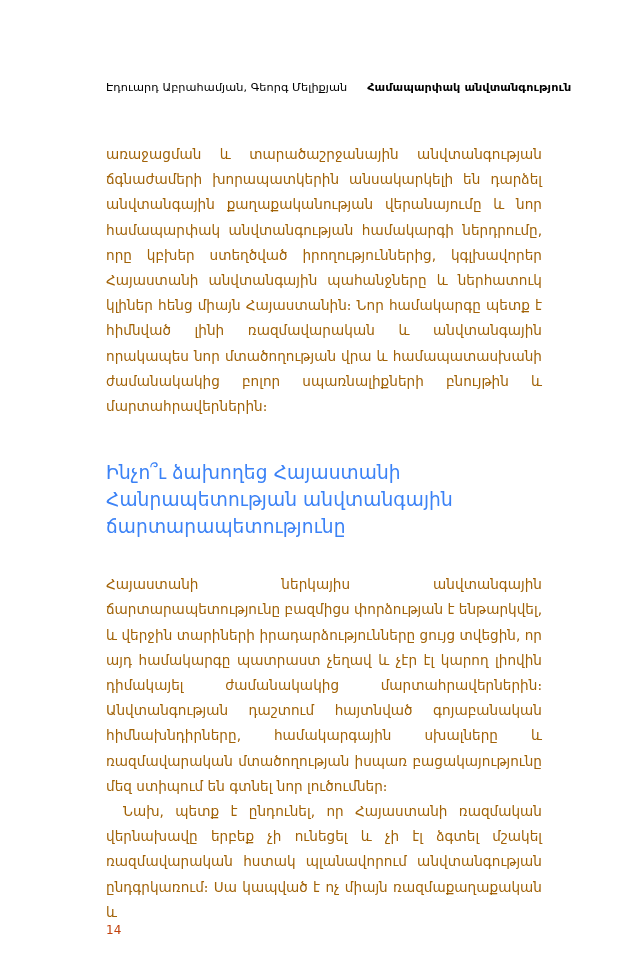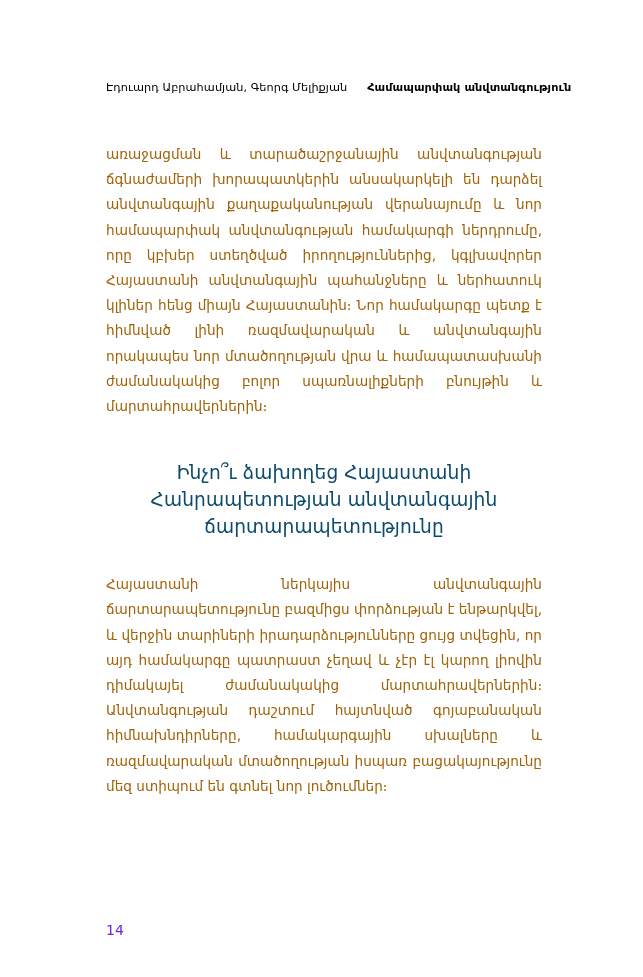--- a/index.html
+++ b/index.html
@@ -62,33 +62,32 @@
     hyphens: manual;
   }
   p.body-text.indented {
     text-indent: 17px;
   }
   h2.section-heading {
     margin: 0;
     font-size: 18.6px;
     line-height: 27px;
     font-weight: normal;
-    color: #0c4a6e;
+    color: #3b82f6;
     letter-spacing: 0.1px;
-    text-align: center;
   }
   .spacer-before-heading { height: 40px; }
   .spacer-after-heading { height: 32px; }
   .page-number {
     position: absolute;
     left: 106px;
     top: 878px;
-    font-size: 14px;
+    font-size: 12px;
     line-height: 17px;
-    color: #6d28d9;
+    color: #c2410c;
   }
 </style>
 </head>
 <body>
 
 <div class="page">
 
   <div class="running-head">
     <span class="authors">Էդուարդ Աբրահամյան, Գեորգ Մելիքյան</span><span class="gap"></span><span class="title">Համապարփակ անվտանգություն</span>
   </div>
@@ -98,18 +97,19 @@
     <p class="body-text">առաջացման և տարածաշրջանային անվտանգության ճգնաժամերի խորապատկերին անսակարկելի են դարձել անվտանգային քաղաքականության վերանայումը և նոր համապարփակ անվտանգության համակարգի ներդրումը, որը կբխեր ստեղծված իրողություններից, կգլխավորեր Հայաստանի անվտանգային պահանջները և ներհատուկ կլիներ հենց միայն Հայաստանին։ Նոր համակարգը պետք է հիմնված լինի ռազմավարական և անվտանգային որակապես նոր մտածողության վրա և համապատասխանի ժամանակակից բոլոր սպառնալիքների բնույթին և մարտահրավերներին։</p>
 
     <div class="spacer-before-heading"></div>
 
     <h2 class="section-heading">Ինչո՞ւ ձախողեց Հայաստանի Հանրապետության անվտանգային ճարտարապետությունը</h2>
 
     <div class="spacer-after-heading"></div>
 
     <p class="body-text">Հայաստանի ներկայիս անվտանգային ճարտարապետությունը բազմիցս փորձության է ենթարկվել, և վերջին տարիների իրադարձությունները ցույց տվեցին, որ այդ համակարգը պատրաստ չեղավ և չէր էլ կարող լիովին դիմակայել ժամանակակից մարտահրավերներին։ Անվտանգության դաշտում հայտնված գոյաբանական հիմնախնդիրները, համակարգային սխալները և ռազմավարական մտածողության իսպառ բացակայությունը մեզ ստիպում են գտնել նոր լուծումներ։</p>
 
+    <p class="body-text indented">Նախ, պետք է ընդունել, որ Հայաստանի ռազմական վերնախավը երբեք չի ունեցել և չի էլ ձգտել մշակել ռազմավարական հստակ պլանավորում անվտանգության ընդգրկառում։ Սա կապված է ոչ միայն ռազմաքաղաքական և</p>
 
   </div>
 
   <div class="page-number">14</div>
 
 </div>
 
 </body></html>

